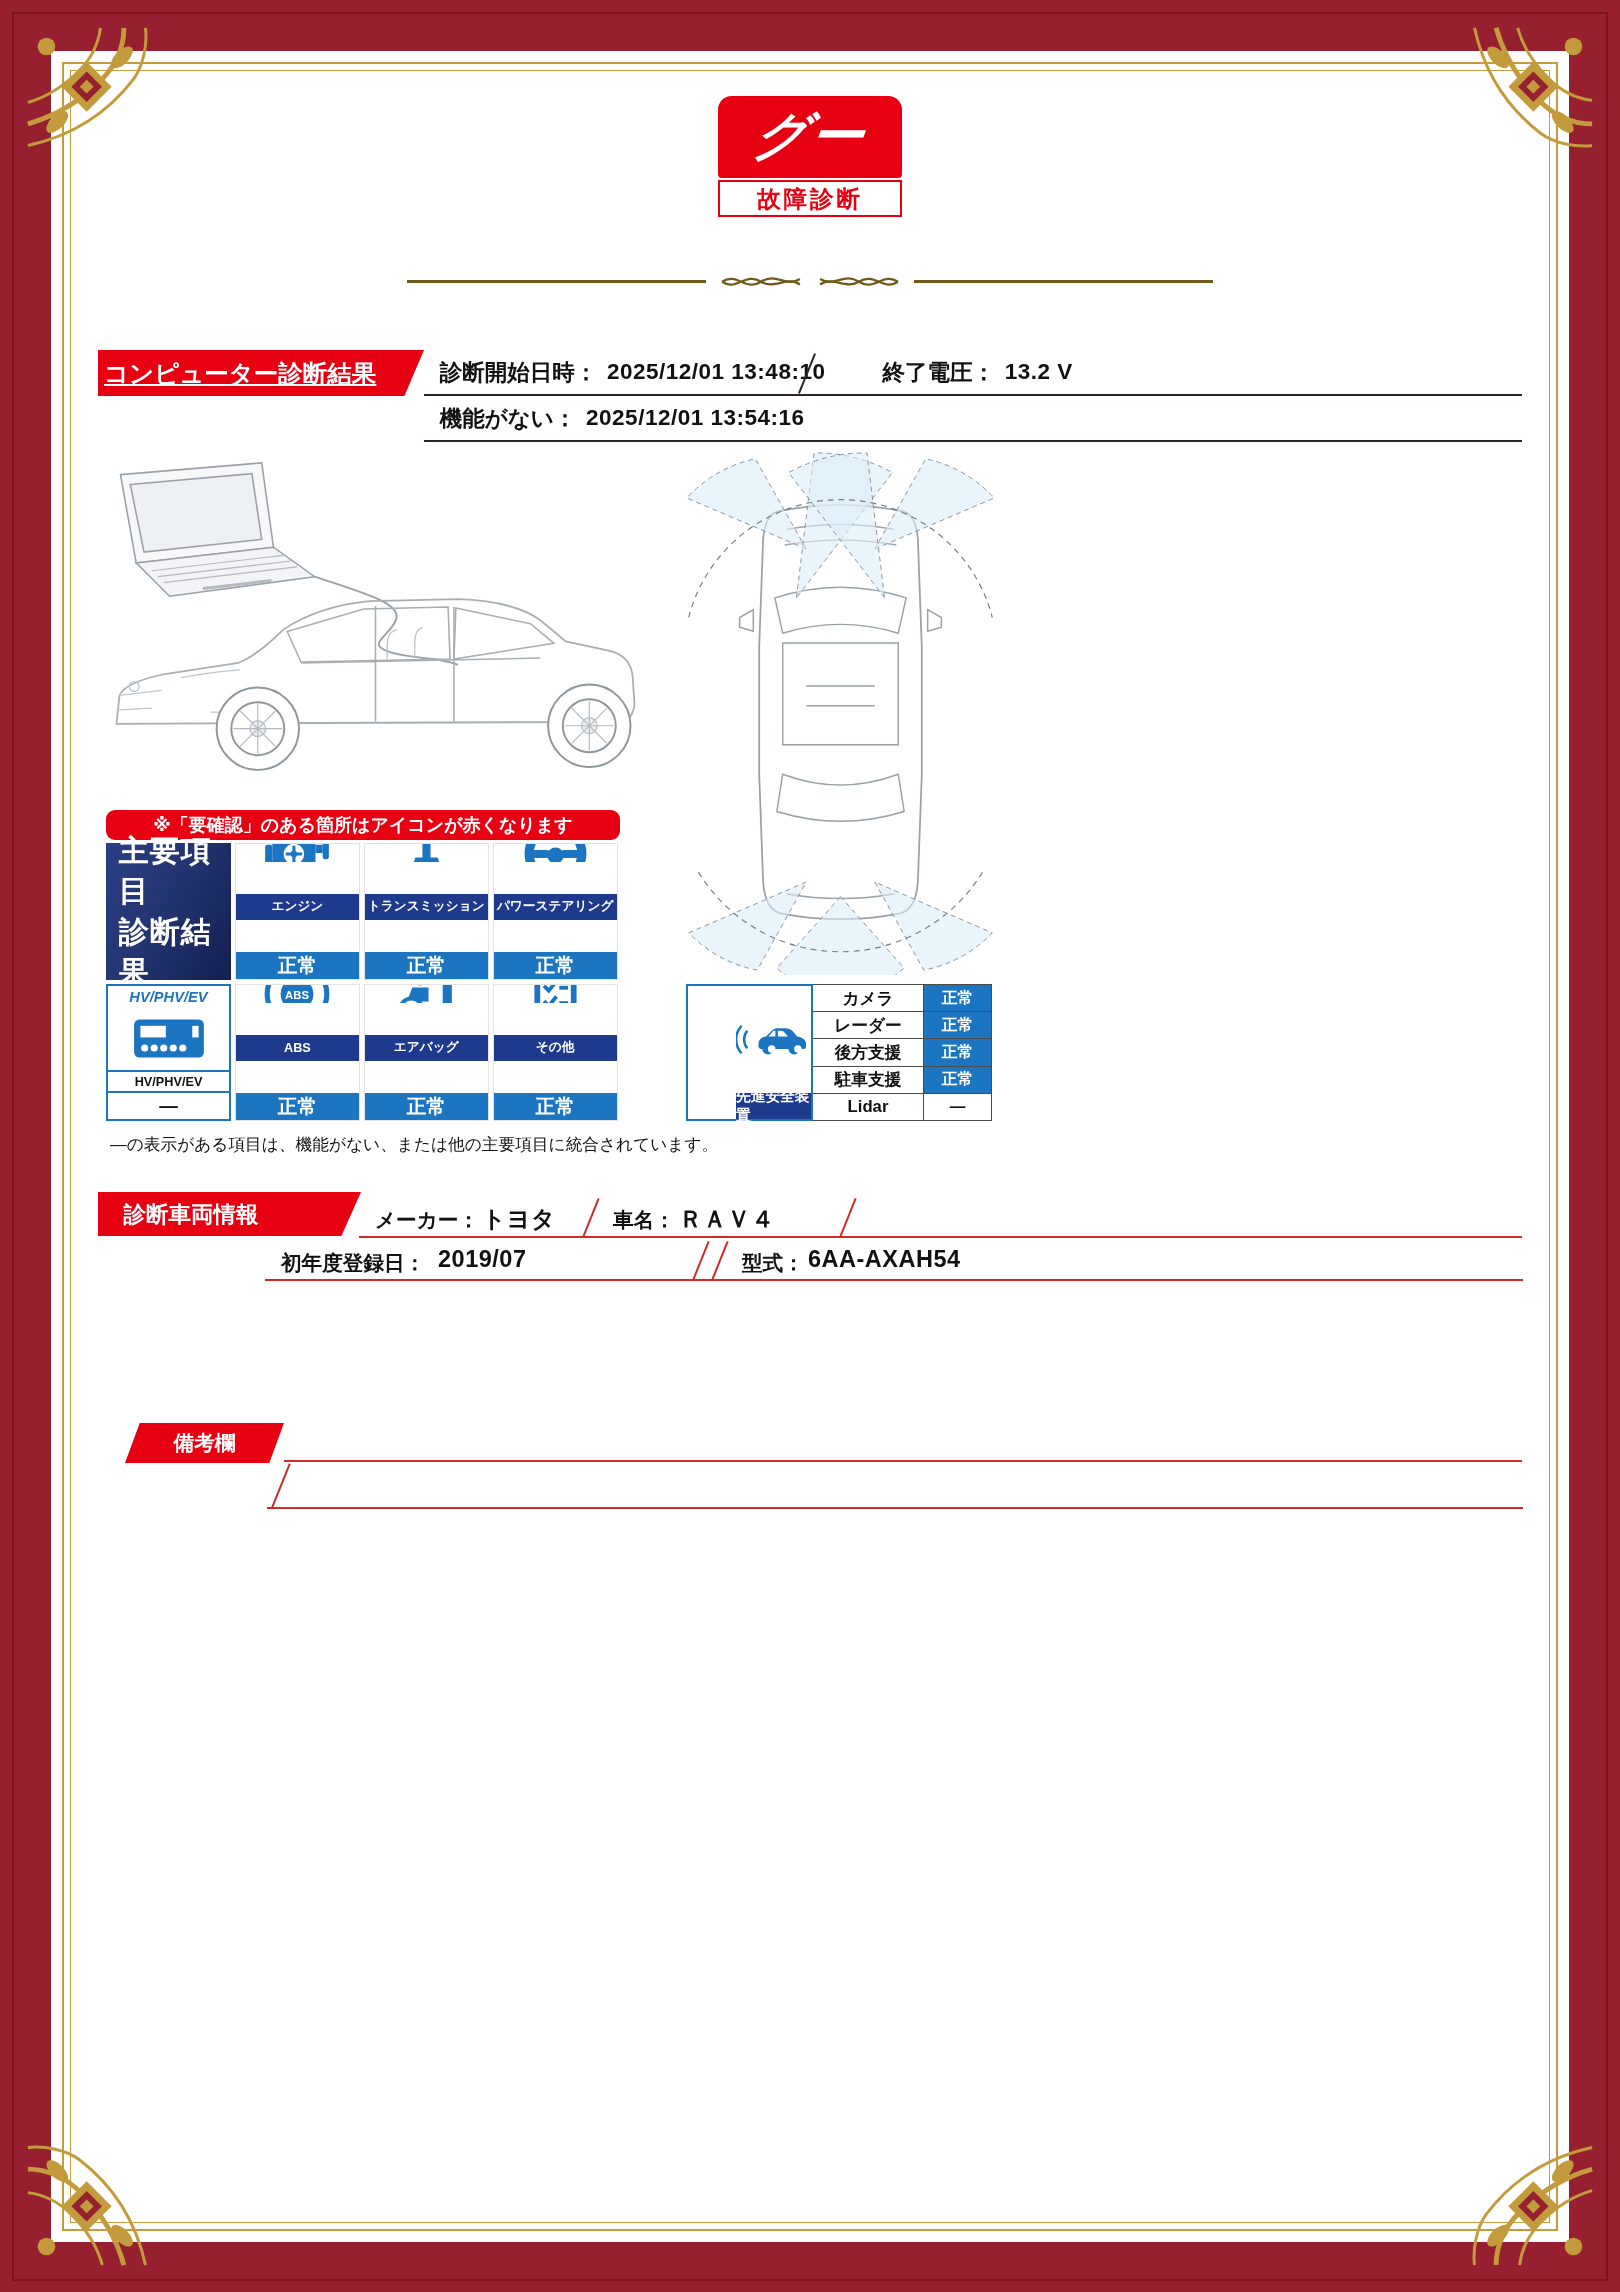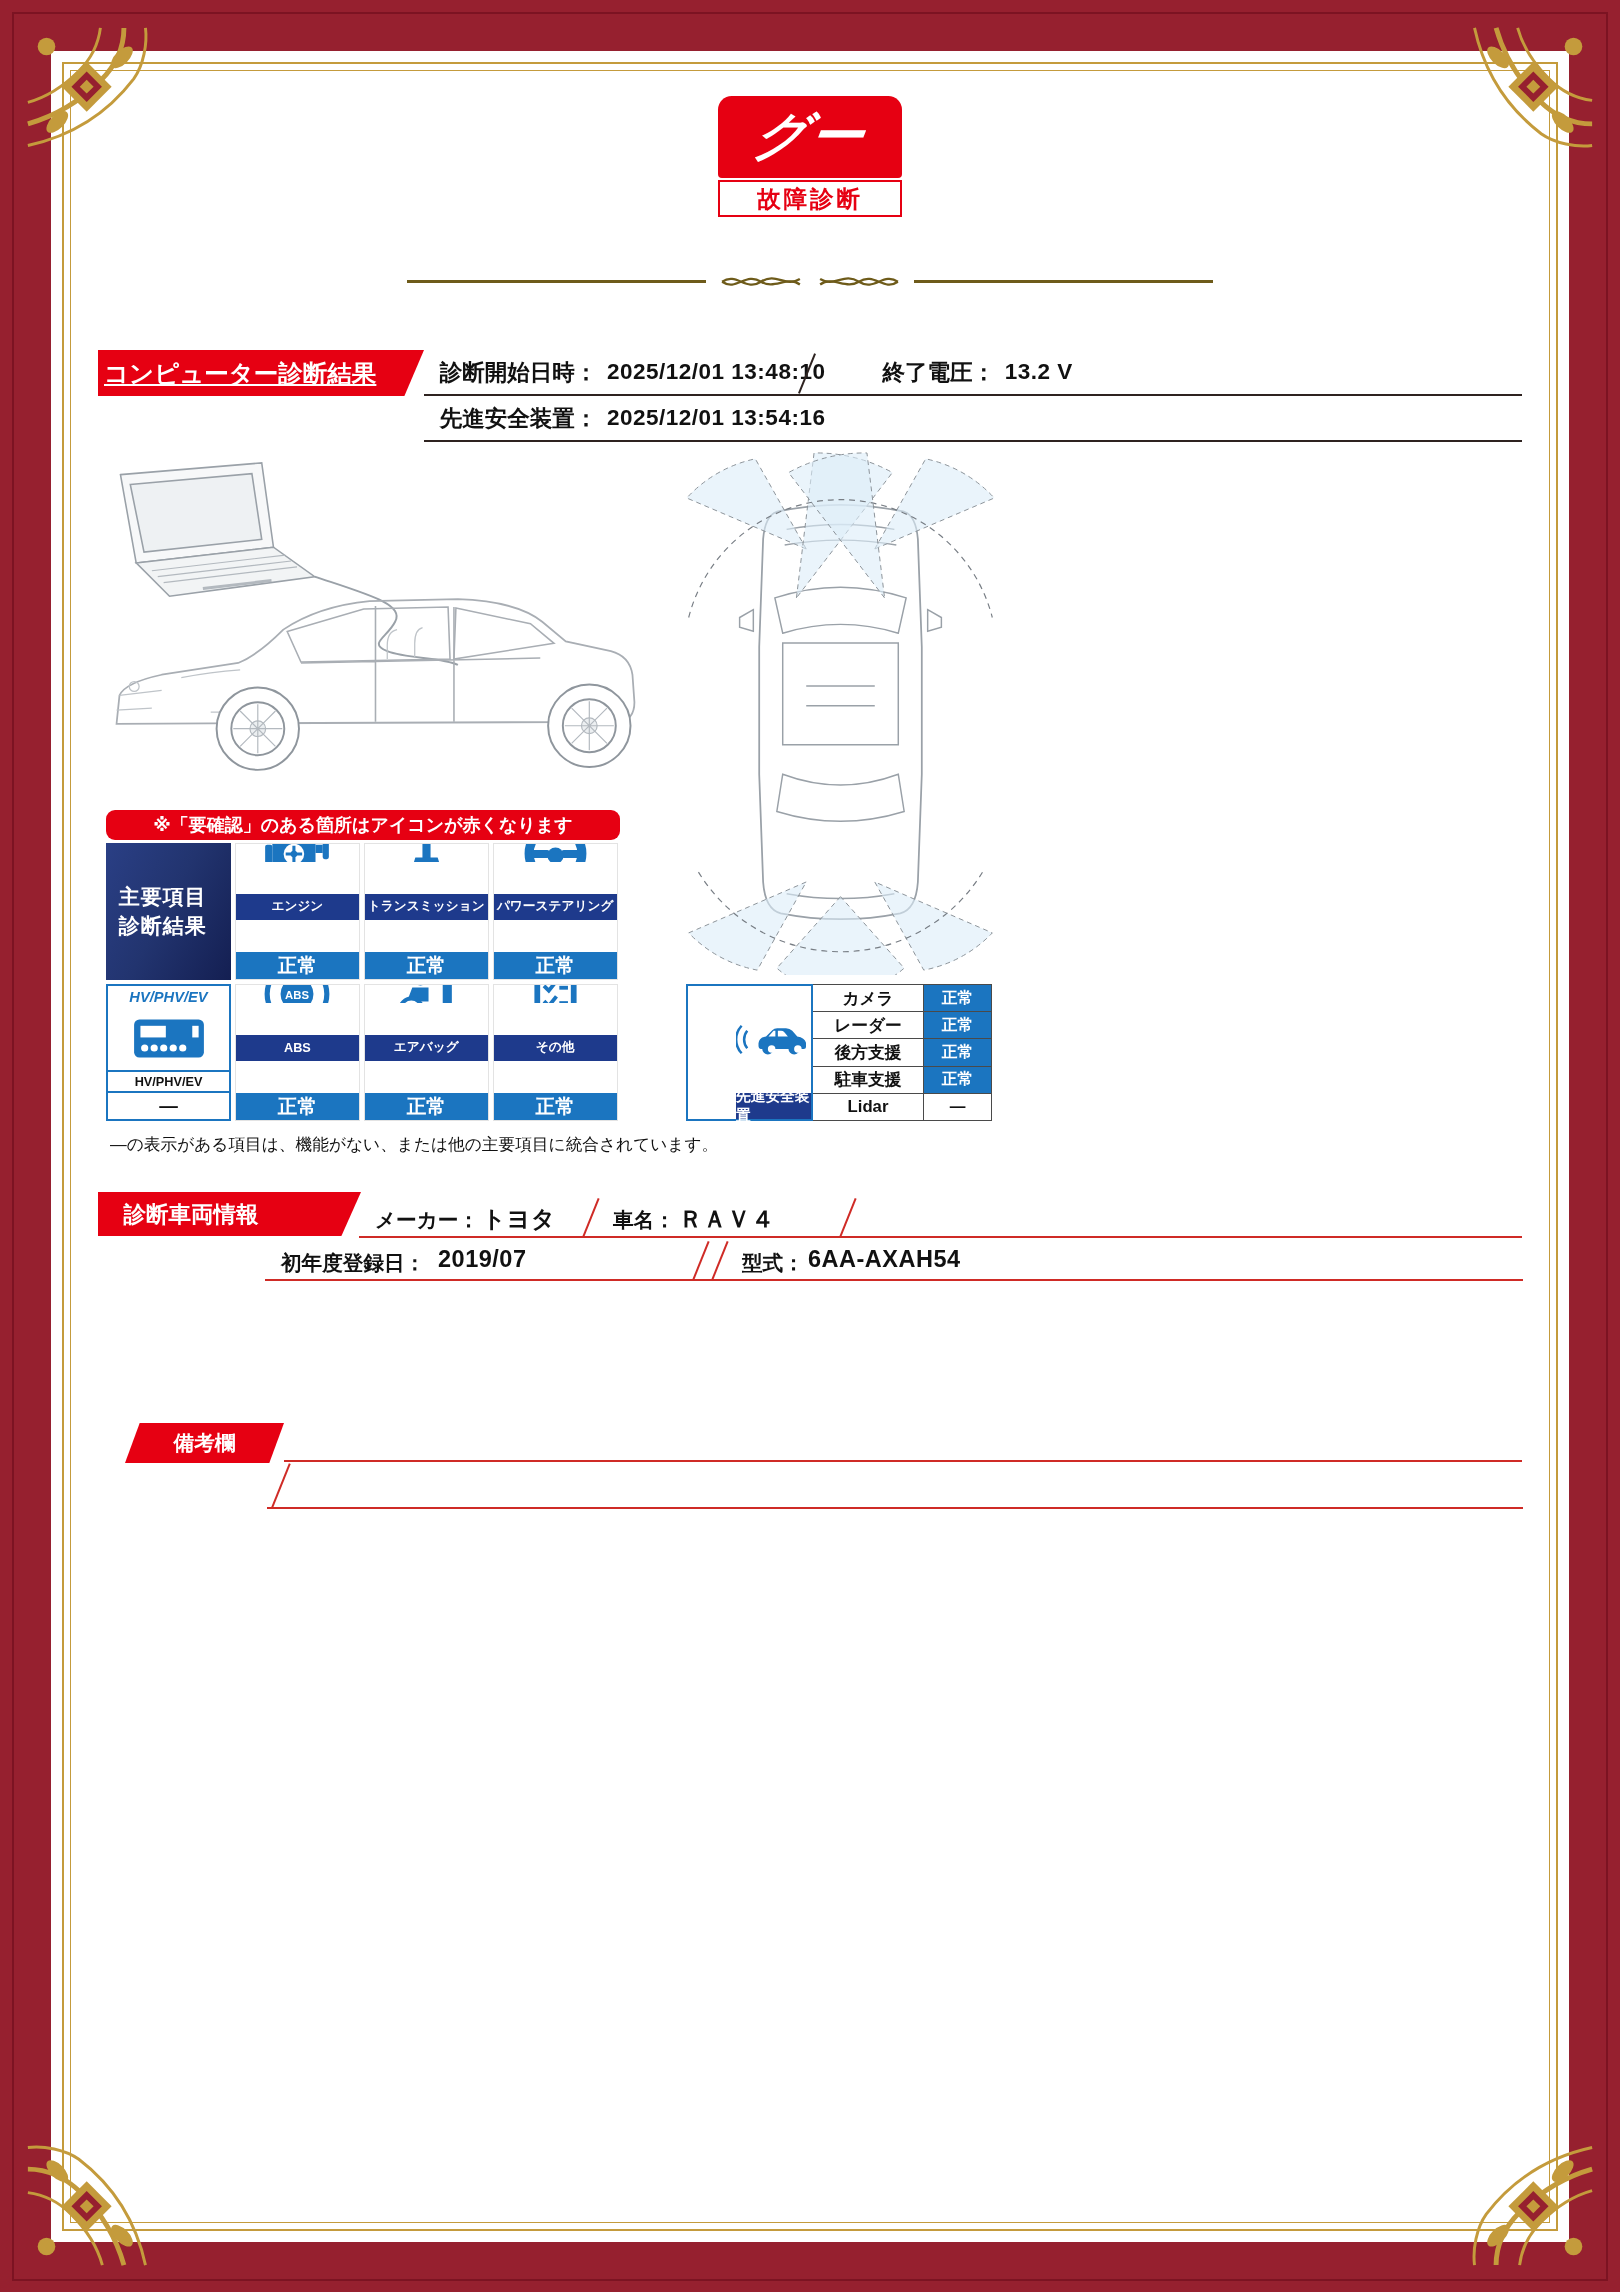--- a/index.html
+++ b/index.html
@@ -51,21 +51,21 @@
 
   
   .grid { position:absolute; left:106px; top:843px; display:grid; grid-template-columns:repeat(4,125px); grid-auto-rows:137px; gap:3.9px; }
   .cell { display:flex; flex-direction:column; background:#fff; }
   .cell-plain { border:1px solid #e3e3e3;gap:32px; }
   .cell-icon { flex:1; display:flex; align-items:center; justify-content:center; overflow:hidden; }
   .cell-label { height:25.5px; background:#1e3a8c; color:#fff; display:flex; align-items:center; justify-content:center; font-size:12.7px; font-weight:700; white-space:nowrap; }
   .cell-status { height:27.4px; background:#1b75c0; color:#fff; display:flex; align-items:center; justify-content:center; font-size:19.6px; font-weight:800; }
   .cell-header { background:linear-gradient(118deg,#2a3f85 0%,#22346f 48%,#141f52 100%); color:#fff;
     justify-content:center; padding-left:12.7px; }
-  .cell-header span { font-size:21px; font-weight:800; line-height:1.35; letter-spacing:1px; }
+  .cell-header span { font-size:30px; font-weight:800; line-height:1.35; letter-spacing:1px; }
   .cell-hv { border:2px solid #1b75c0; }
   .hv-top { height:21.6px; display:flex; align-items:center; justify-content:center; color:#1b75c0; font-size:14.7px; font-weight:800; font-style:italic; }
   .hv-label { height:23.5px; border-top:2px solid #1b75c0; border-bottom:2px solid #1b75c0; display:flex; align-items:center; justify-content:center; font-size:12.7px; font-weight:700; color:#111; }
   .hv-status { height:25.5px; display:flex; align-items:center; justify-content:center; font-size:18.6px; font-weight:700; color:#111; }
 
   
   .safety { position:absolute; left:686px; top:984px; width:306px; height:137px; display:flex; }
   .safety-left { width:127px; border:2px solid #1b75c0; display:flex; flex-direction:column; background:#fff;padding-left:48px; }
   .safety-icon { flex:1; display:flex; align-items:center; justify-content:center; }
   .safety-band { height:26.5px; background:#1e3a8c; color:#fff; display:flex; align-items:center; justify-content:center; font-size:14.7px; font-weight:700; }
@@ -187,21 +187,21 @@
     <span>コンピューター診断結果</span>
   </div>
   <div class="cd-info">
     <div class="cd-row">
       <span class="cd-label">診断開始日時：</span>
       <span class="cd-value">2025/12/01 13:48:10</span>
       <span class="cd-label cd-volt">終了電圧：</span>
       <span class="cd-value">13.2 V</span>
     </div>
     <div class="cd-row">
-      <span class="cd-label">先進安全装置：</span>
+      <span class="cd-label">機能がない：</span>
       <span class="cd-value">2025/12/01 13:54:16</span>
     </div>
   </div>
   <div class="sl" style="left:806px;top:352px;height:43px"></div>
 
   <svg class="car-left" viewBox="0 0 575 365">
     <g stroke="#9aa1a8" fill="#f7f8f9" stroke-width="1.6">
       <polygon points="28,18 172,6 184,92 44,108"></polygon>
       <polygon points="38,28 162,17 172,84 52,97" fill="#eef1f3"></polygon>
       <polygon points="44,108 184,92 226,122 78,142" fill="#f2f4f5"></polygon>

